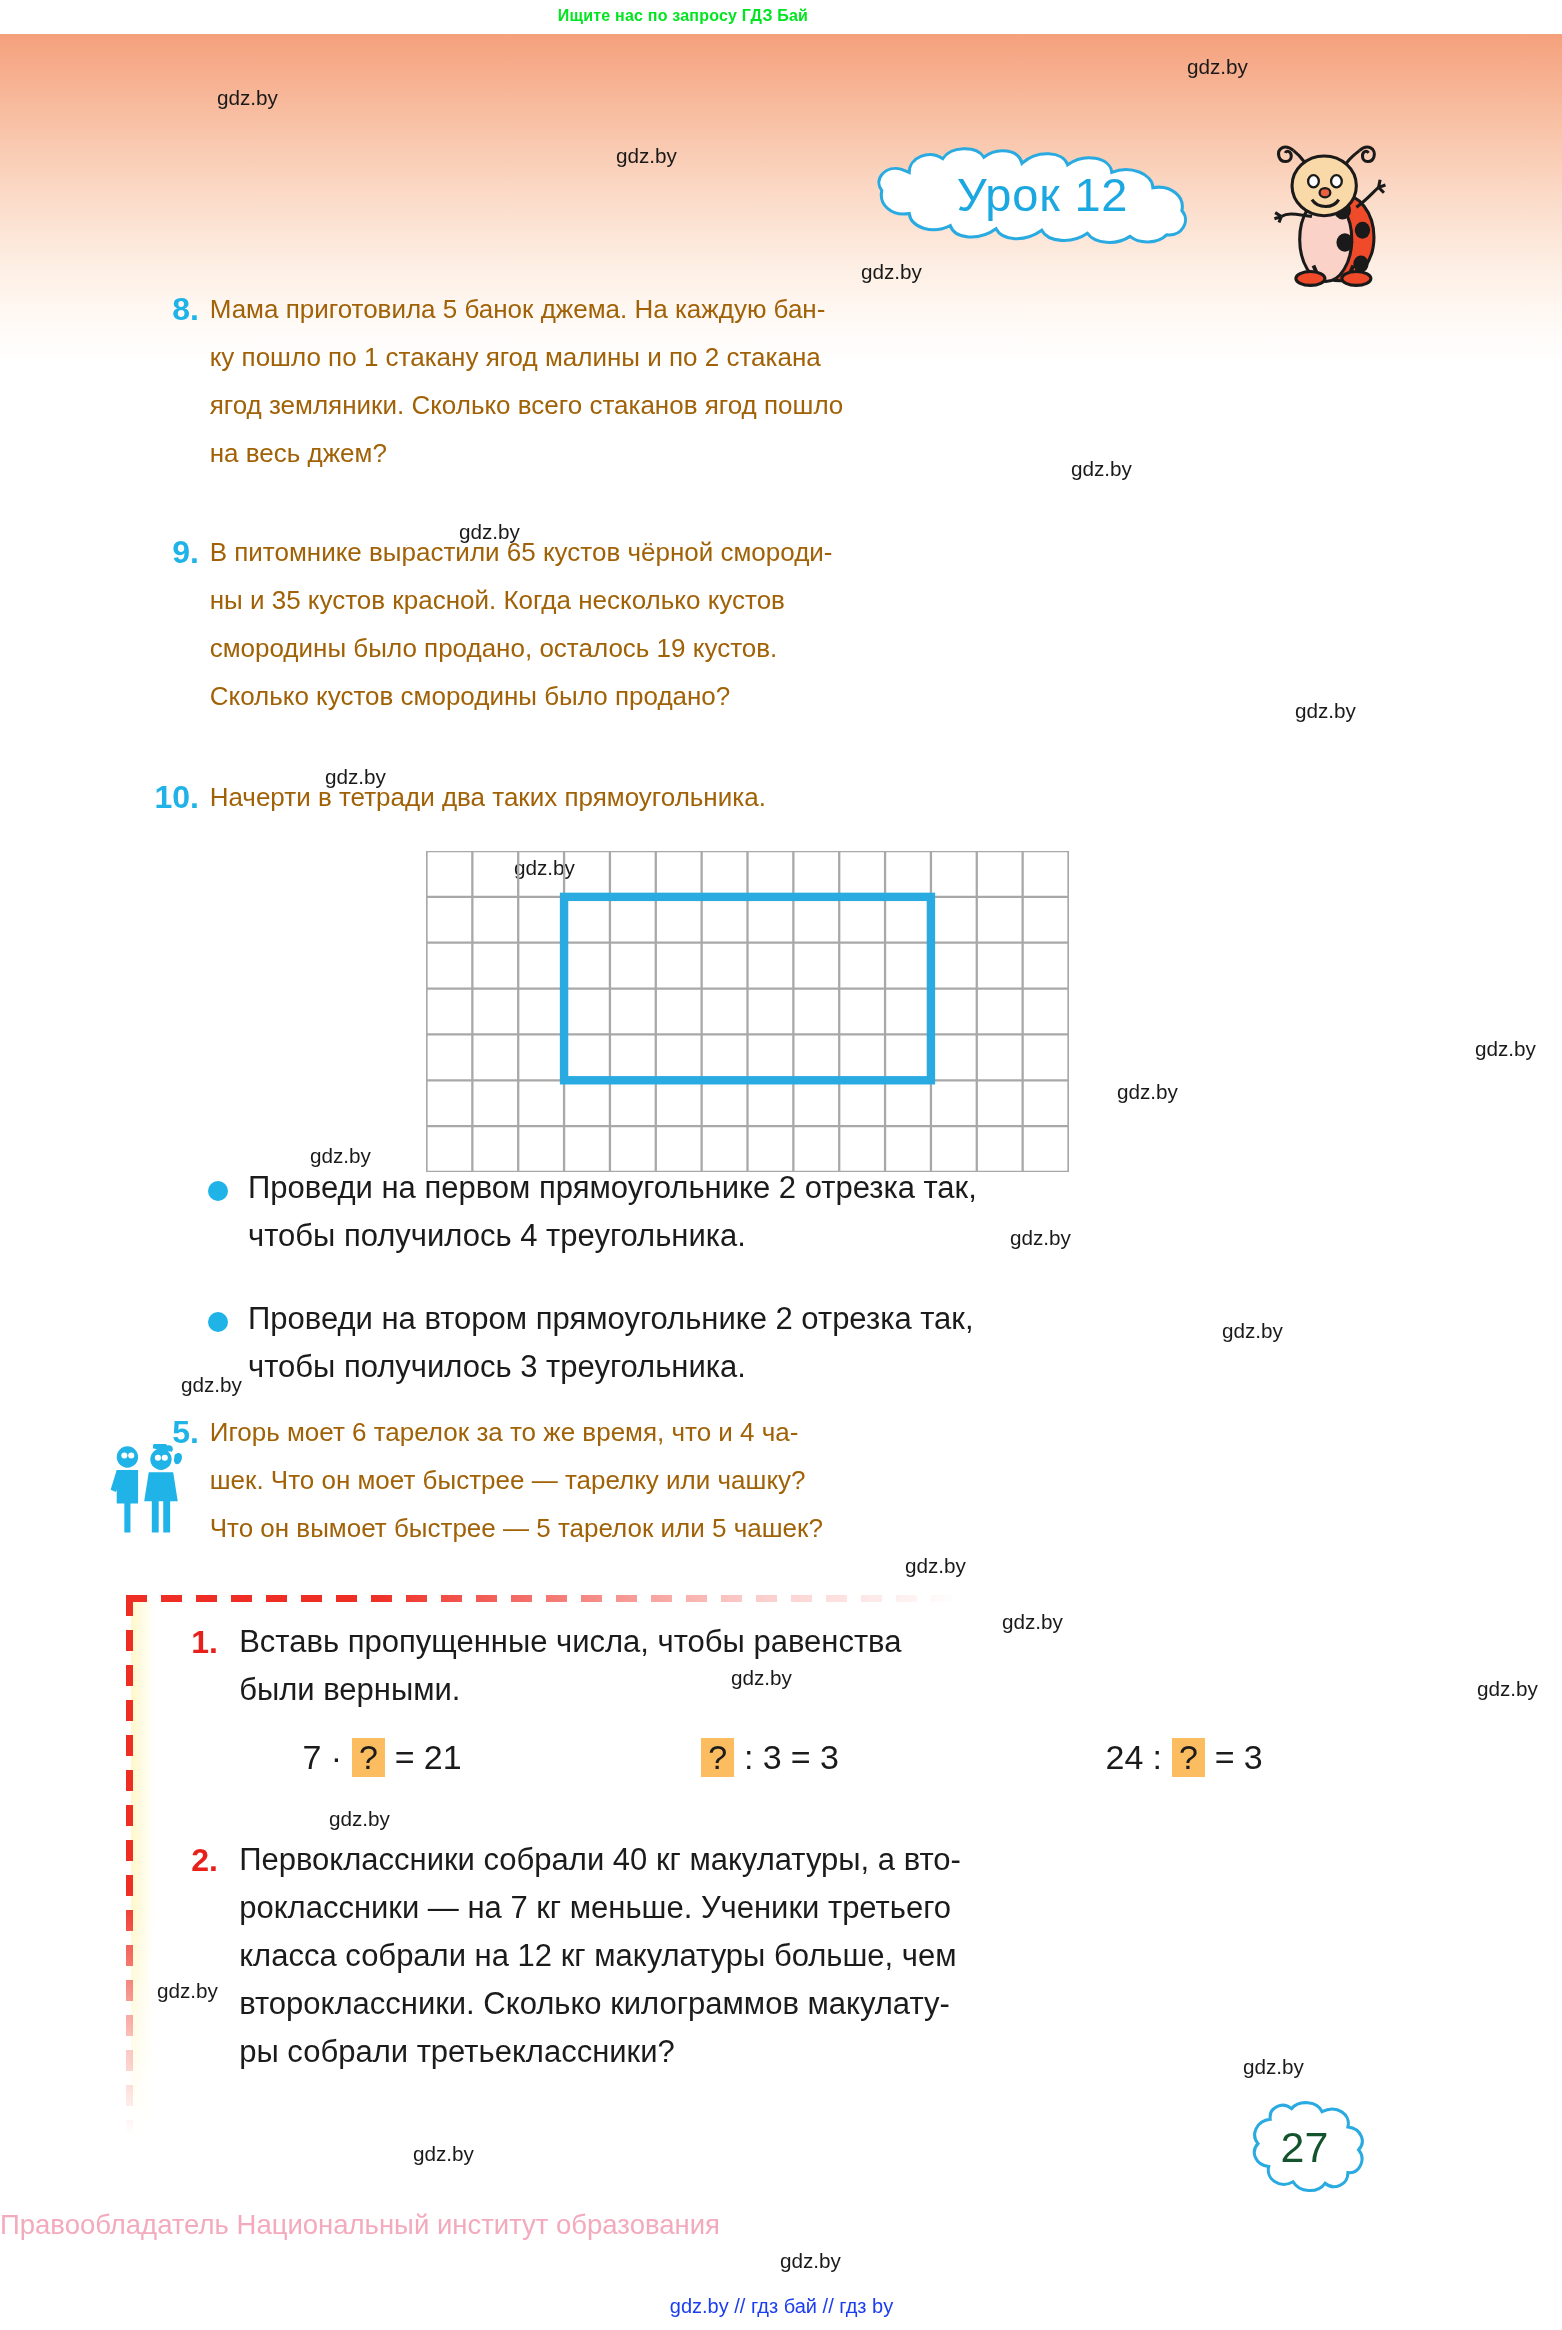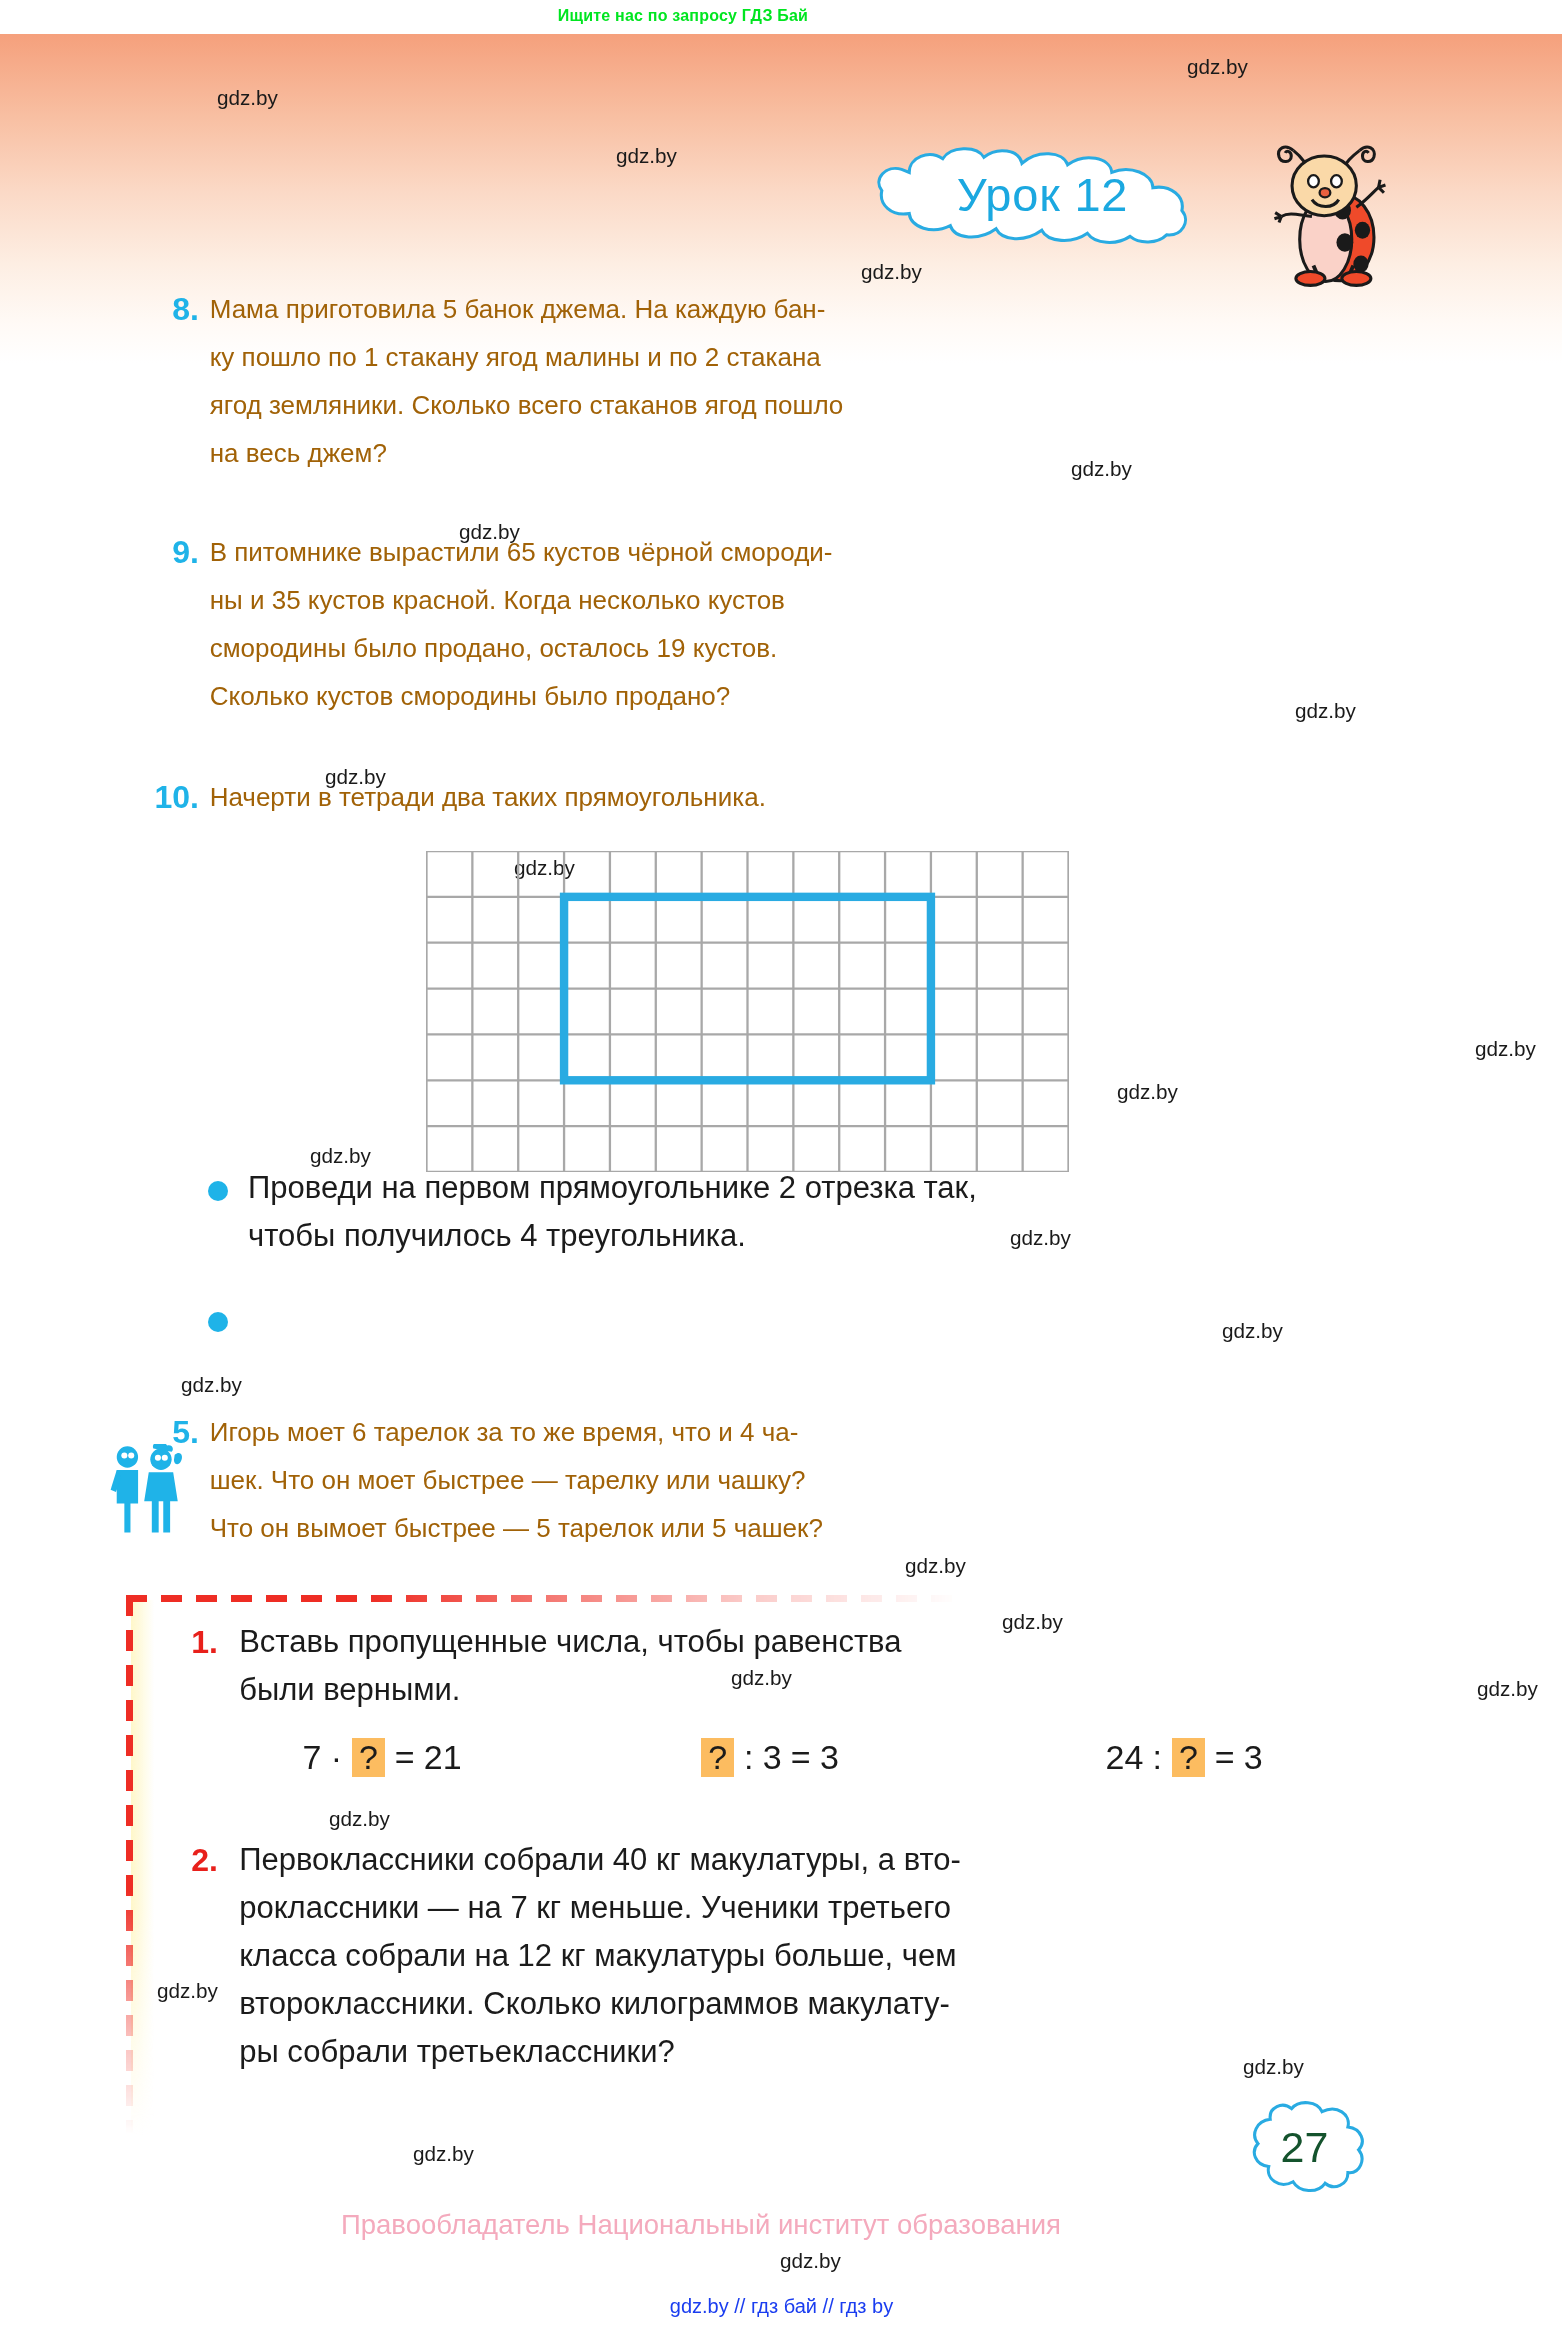--- a/index.html
+++ b/index.html
@@ -115,21 +115,21 @@
   .pagenum{position:absolute;left:1232px;top:2098px;width:145px;height:99px;}
   .pagenum svg{position:absolute;left:0;top:0;}
   .pagenum .pn{
     position:absolute;left:0;top:0;width:145px;height:99px;
     display:flex;align-items:center;justify-content:center;
     font-size:43px;color:#14532d;
   }
 
   
   .copyright{
-    position:absolute;left:0;top:2209px;width:1402px;text-align:center;
+    position:absolute;left:0;top:2209px;width:1402px;text-align:left;
     font-size:27.5px;color:#f4aabd;
   }
   .bottom-links{
     position:absolute;left:0;top:2295px;width:1563px;text-align:center;
     font-size:20px;color:#1a3df0;
   }
 </style>
 </head>
 <body>
 
@@ -276,20 +276,24 @@
   <div class="bullets">
     <div class="bullet">
       <div class="dot"></div>
       <div class="btext">
         <span class="ln">Проведи на первом прямоугольнике 2 отрезка так,</span>
         <span class="ln">чтобы получилось 4 треугольника.</span>
       </div>
     </div>
     <div class="bullet">
       <div class="dot"></div>
+      <div class="btext">
+        <span class="ln">Проведи на втором прямоугольнике 2 отрезка так,</span>
+        <span class="ln">чтобы получилось 3 треугольника.</span>
+      </div>
     </div>
   </div>
 
   <div class="pair-icon">
     <svg width="84" height="90" viewBox="0 0 110 118">
       <circle cx="28" cy="17" r="14" fill="#1fb3e8"></circle>
       <circle cx="24" cy="15" r="4" fill="#ffffff"></circle>
       <circle cx="33" cy="15" r="4" fill="#ffffff"></circle>
       <path d="M14 34 h28 v44 h-10 v38 h-8 v-38 h-10 z" fill="#1fb3e8"></path>
       <path d="M14 34 l-8 26 l7 3 l7 -19 z" fill="#1fb3e8"></path>

